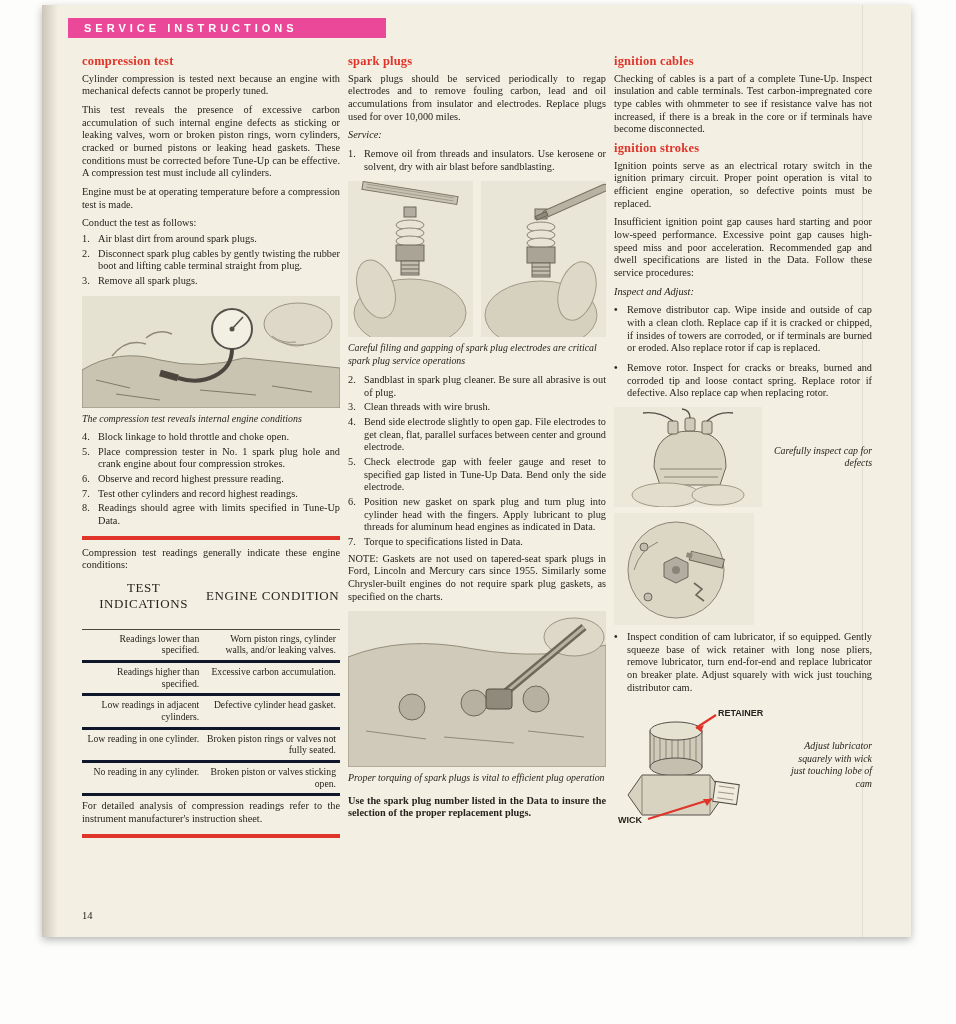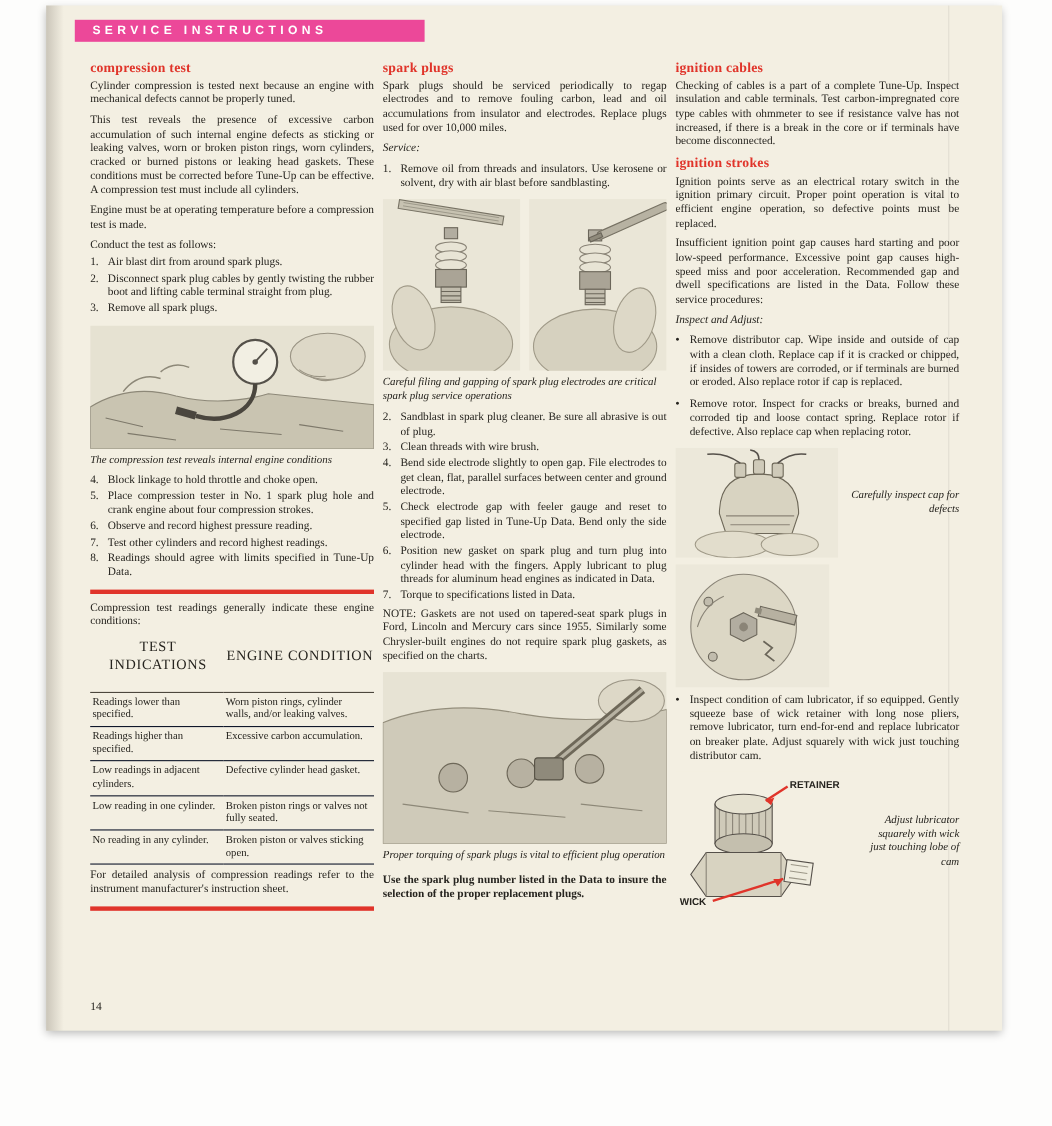--- a/index.html
+++ b/index.html
@@ -60,22 +60,22 @@
   .sidefig .caption { flex:1; margin-top:0;text-align:right; }
 
   .redrule { height:4px; background:#e0342a; margin:8px 0 7px; }
 
   table.ctable { width:100%; border-collapse:collapse; font-size:9.7px; margin:2px 0 4px; }
   table.ctable th {
     font-size:13px; letter-spacing:.6px; font-weight:normal; text-align:center;
     padding:2px 0 17px 2px; border-bottom:1px solid #4c473d;
   }
   table.ctable td {
-    vertical-align:top; text-align:left; line-height:1.2;
-    padding:3px 4px 4px 2px; border-bottom:1px solid #0f172a;
+    vertical-align:top; text-align:right; line-height:1.2;
+    padding:3px 4px 4px 2px; border-bottom:3px solid #0f172a;
   }
   table.ctable td.c1 { width:47%; }
   table.ctable td.c2 { width:53%; }
 
   .pageno { position:absolute; left:42px; bottom:16px; font-size:10.5px; }
 
   svg { display:block; }
   svg text { font-family:"Liberation Sans", sans-serif; font-weight:bold; fill:#26241f; }
 </style>
 </head>

